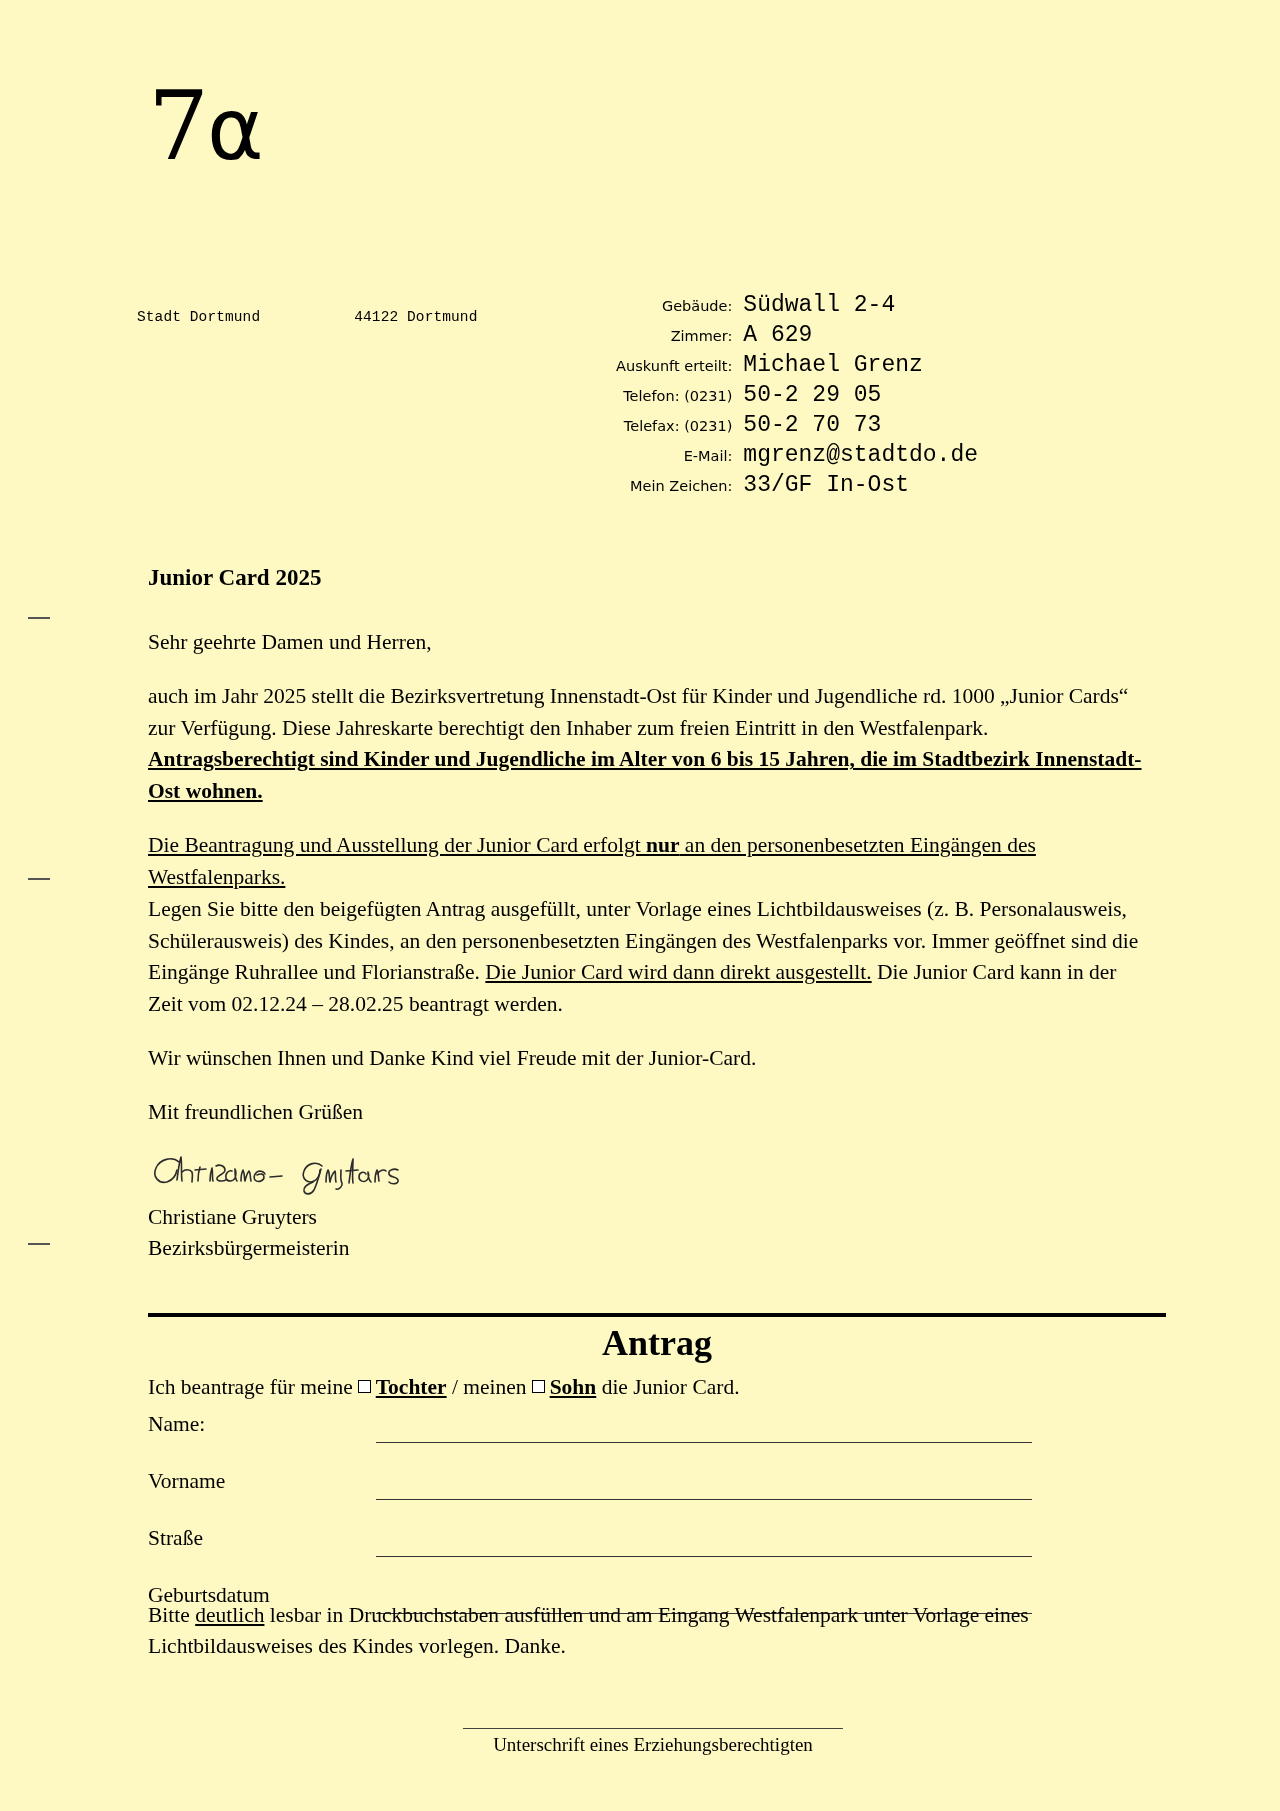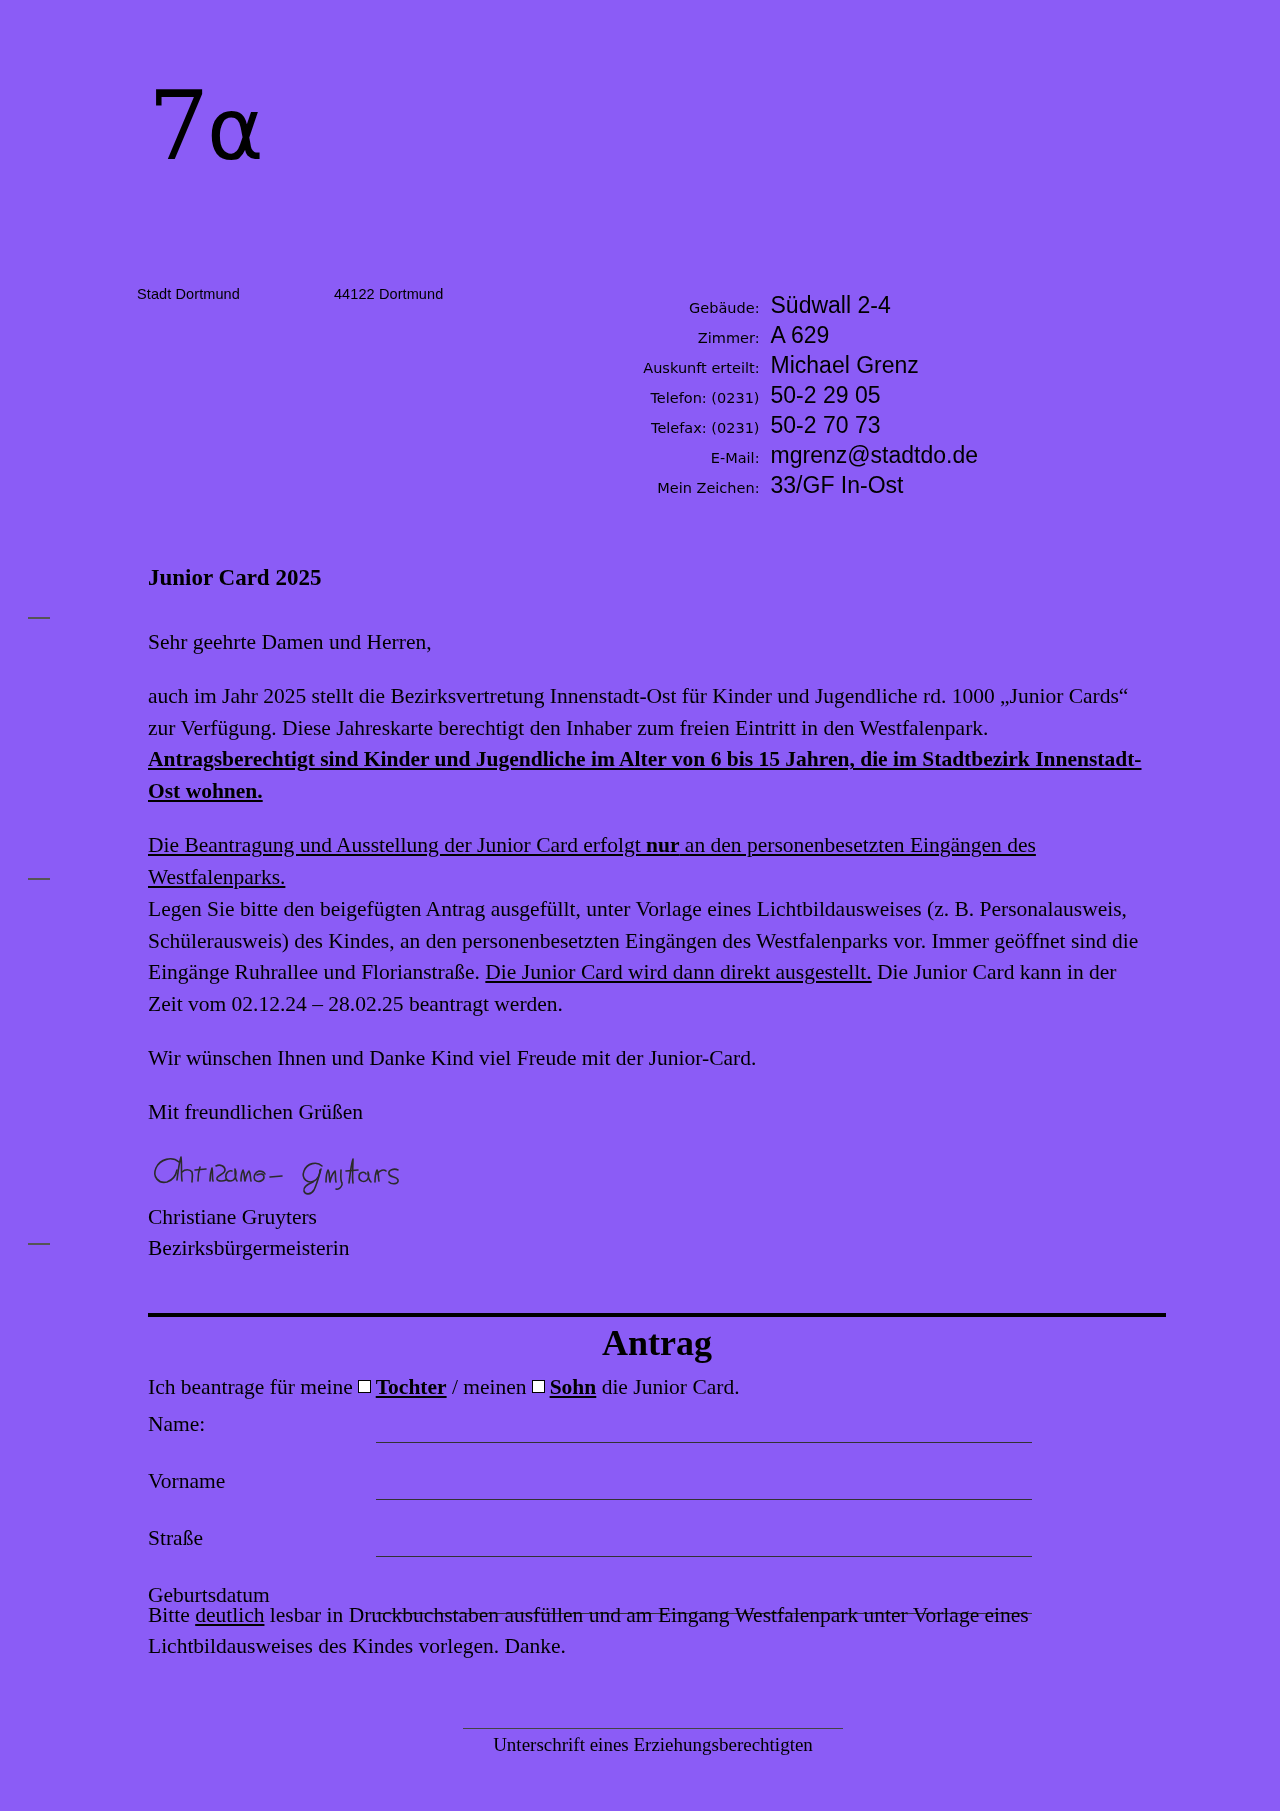--- a/index.html
+++ b/index.html
@@ -5,21 +5,21 @@
 <style>
   html, body {
     margin: 0;
     padding: 0;
     background: #ffffff;
   }
   .page {
     position: relative;
     width: 1280px;
     height: 1811px;
-    background: #8b5cf6;
+    background: #fef9c3;
     color: #000000;
     font-family: "Liberation Serif", "DejaVu Serif", serif;
     overflow: hidden;
     box-sizing: border-box;
   }
 
   
   .fold-mark {
     position: absolute;
     left: 28px;
@@ -56,22 +56,22 @@
     font-weight: 600;
     font-size: 31px;
     line-height: 1.55;
     white-space: nowrap;
   }
 
   
   .sender-line {
     position: absolute;
     left: 137px;
-    top: 286px;
-    font-family: Liberation Sans, sans-serif;
+    top: 309px;
+    font-family: Liberation Mono, monospace;
     font-size: 14.5px;
     letter-spacing: 0.1px;
     white-space: nowrap;
   }
   .sender-line .gap { display: inline-block; width: 94px; }
 
   
   .contact {
     position: absolute;
     right: 302px;
@@ -82,21 +82,21 @@
   .contact td.lbl {
     text-align: right;
     font-family: "DejaVu Sans", "Liberation Sans", sans-serif;
     font-size: 14.5px;
     padding-right: 11px;
     height: 30px;
     white-space: nowrap;
   }
   .contact td.val {
     text-align: left;
-    font-family: Liberation Sans, sans-serif;
+    font-family: Liberation Mono, monospace;
     font-size: 23px;
     white-space: nowrap;
   }
 
   
   .subject {
     position: absolute;
     left: 148px;
     top: 565px;
     font-size: 23px;

